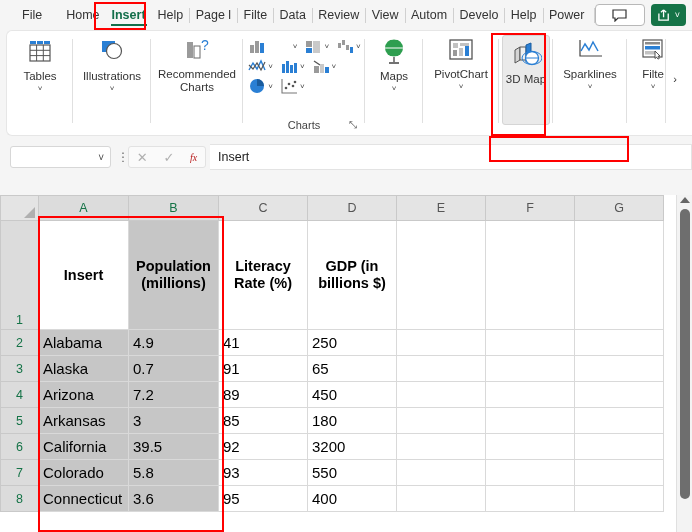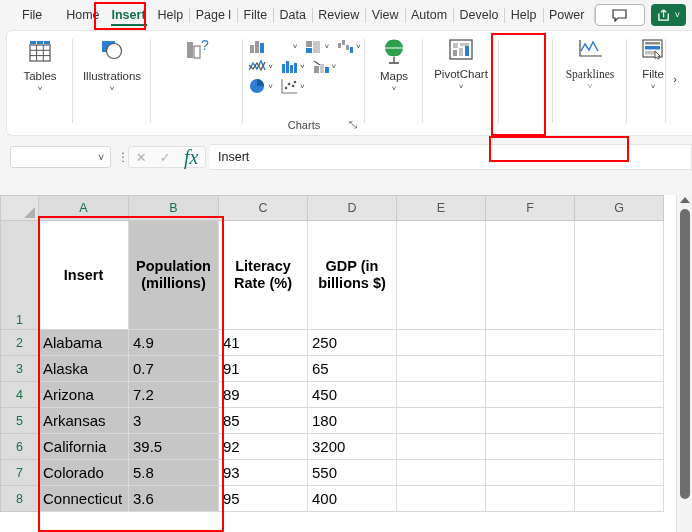--- a/index.html
+++ b/index.html
@@ -205,20 +205,21 @@
       <div class="gsep"></div>
     </div>
 
     <div class="rgroup" style="left:144px; width:92px;">
       <div class="bigbtn">
         <svg width="34" height="28" viewBox="0 0 34 28">
           <rect x="7" y="5" width="6" height="16" fill="#9a9a9a"></rect>
           <rect x="14" y="9" width="6" height="12" fill="#fff" stroke="#777" stroke-width="1.1"></rect>
           <text x="21" y="13" font-size="14" fill="#2a7fd4" font-family="Liberation Sans">?</text>
         </svg>
+        <div class="lbl" style="width:88px">Recommended Charts</div>
       </div>
       <div class="gsep"></div>
     </div>
 
     <div class="rgroup" style="left:236px; width:122px;">
       <div style="padding-top:5px">
         <div class="smallrow">
           <div class="smallbtn">
             <svg width="20" height="18" viewBox="0 0 20 18">
               <rect x="3" y="8" width="4" height="8" fill="#9a9a9a"></rect>
@@ -321,24 +322,34 @@
             <rect x="14" y="11" width="4" height="8" fill="#c2c2c2"></rect>
             <rect x="20" y="9" width="4" height="10" fill="#2a7fd4"></rect>
         </svg>
         <div class="lbl">PivotChart</div>
         <div class="chev">˅</div>
       </div>
       <div class="gsep"></div>
     </div>
 
     <div class="rgroup" style="left:492px; width:54px;">
-      <div class="gsep"></div>
-    </div>
-
-    <div class="rgroup" style="left:546px; width:74px;font-family:Liberation Serif, serif;">
+      <div class="bigbtn" style="background:#eaeaea; border:1px solid #d5d5d5; border-radius:3px; width:48px; height:90px; margin-top:4px;">
+        <svg width="32" height="28" viewBox="0 0 32 28">
+          <path d="M5 8l5-3v13l-5 3z" fill="#d4d4d4" stroke="#555" stroke-width="1"></path>
+          <path d="M10 5h6v13h-6z" fill="#f0f0f0" stroke="#555" stroke-width="1"></path>
+          <path d="M16 3l5-2v17l-5 2z" fill="#2a7fd4" stroke="#1a5c9e" stroke-width="1"></path>
+          <circle cx="22" cy="16" r="6.5" fill="#fff" stroke="#2a7fd4" stroke-width="1.3"></circle>
+          <path d="M15.5 16h13M22 9.5a10 6.5 0 0 1 0 13M22 9.5a10 6.5 0 0 0 0 13" fill="none" stroke="#2a7fd4" stroke-width="1"></path>
+        </svg>
+        <div class="lbl" style="width:50px">3D Map</div>
+      </div>
+      <div class="gsep"></div>
+    </div>
+
+    <div class="rgroup" style="left:546px; width:74px;">
       <div class="bigbtn">
         <svg width="32" height="28" viewBox="0 0 32 28">
           <path d="M6 3v16h22" fill="none" stroke="#444" stroke-width="1.2"></path>
           <path d="M7 14l4-7 4 6 4-8 5 9" fill="none" stroke="#2a7fd4" stroke-width="1.5"></path>
         </svg>
         <div class="lbl">Sparklines</div>
         <div class="chev">˅</div>
       </div>
       <div class="gsep"></div>
     </div>
@@ -366,21 +377,21 @@
 
   <div class="fbar">
     <div class="namebox">
       <span style="flex:1; font-size:12px; padding-left:4px;"></span>
       <span style="font-size:10px; color:#444;">˅</span>
     </div>
     <div class="dots">⋮</div>
     <div class="fx-group">
       <span style="font-size:13px; color:#b0b0b0;">✕</span>
       <span style="font-size:13px; color:#b0b0b0;">✓</span>
-      <span style="font-size:20px; font-style:italic; font-family:'Liberation Serif',serif; color:#0f766e;">fx</span>
+      <span style="font-size:10px; font-style:italic; font-family:'Liberation Serif',serif; color:#b91c1c;">fx</span>
     </div>
     <div class="fbox">
       <span>Insert</span>
     </div>
   </div>
 
   <div class="gridwrap">
     <table class="sheet">
       <colgroup>
         <col style="width:38px">

